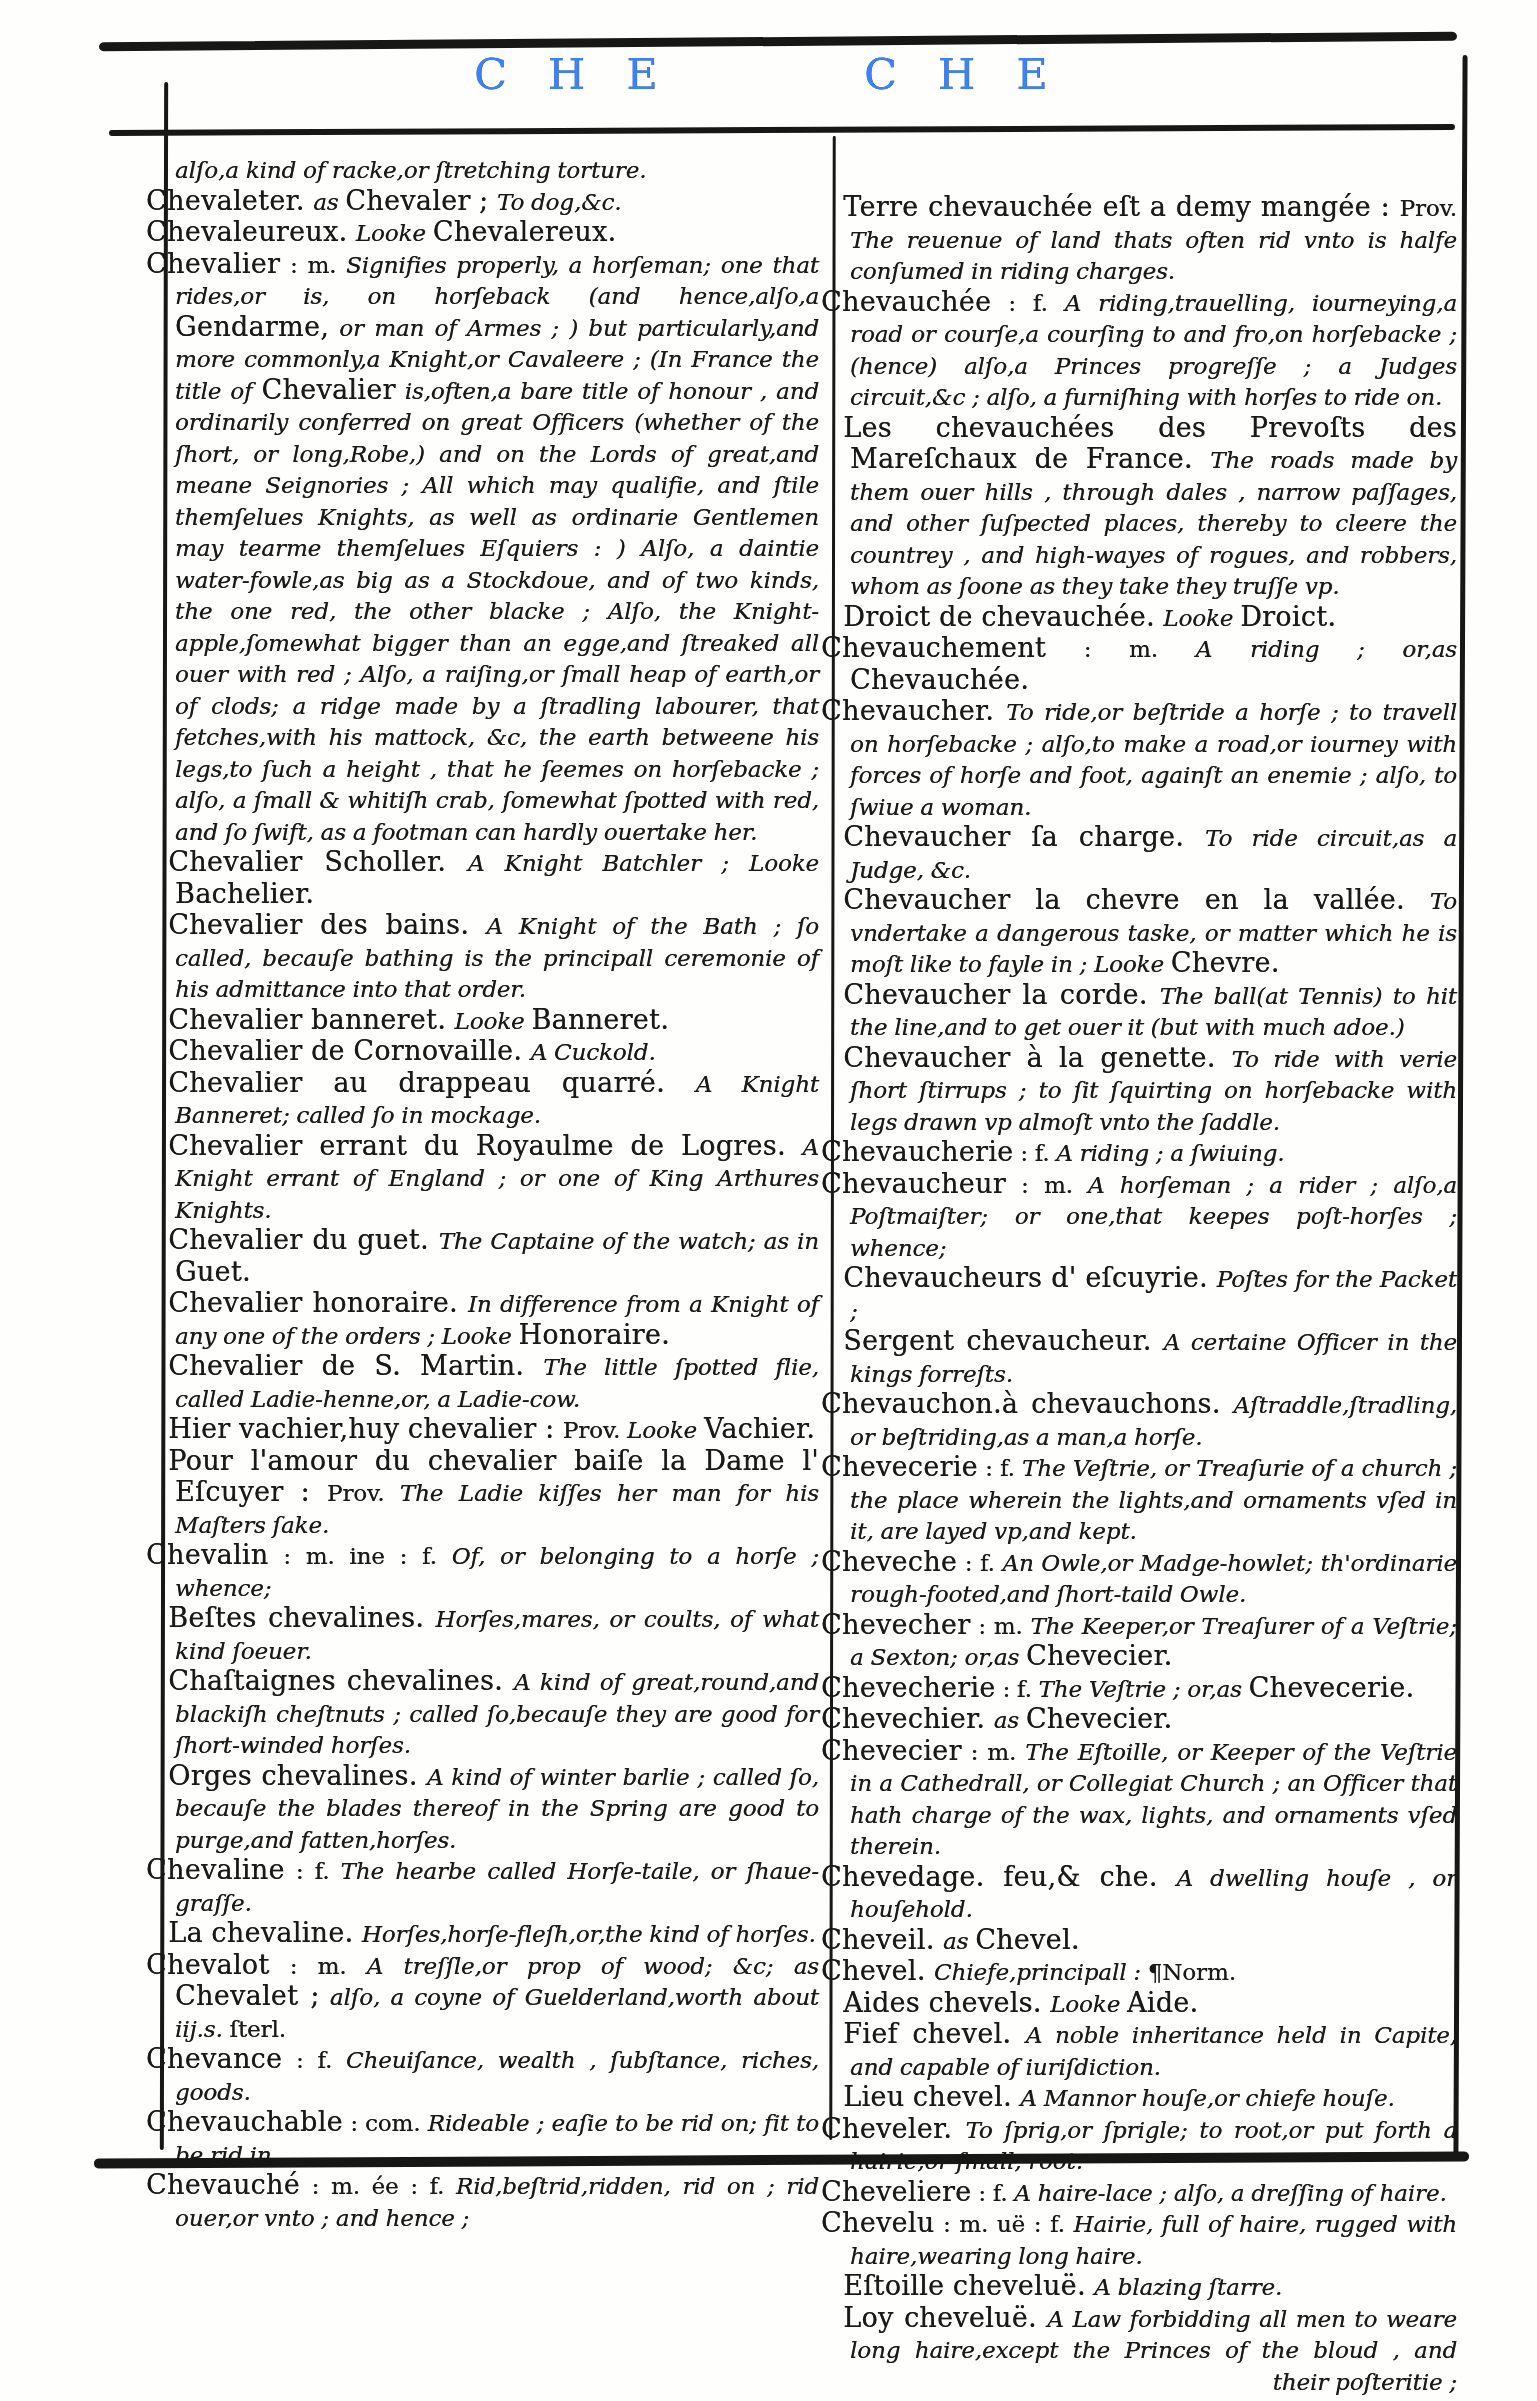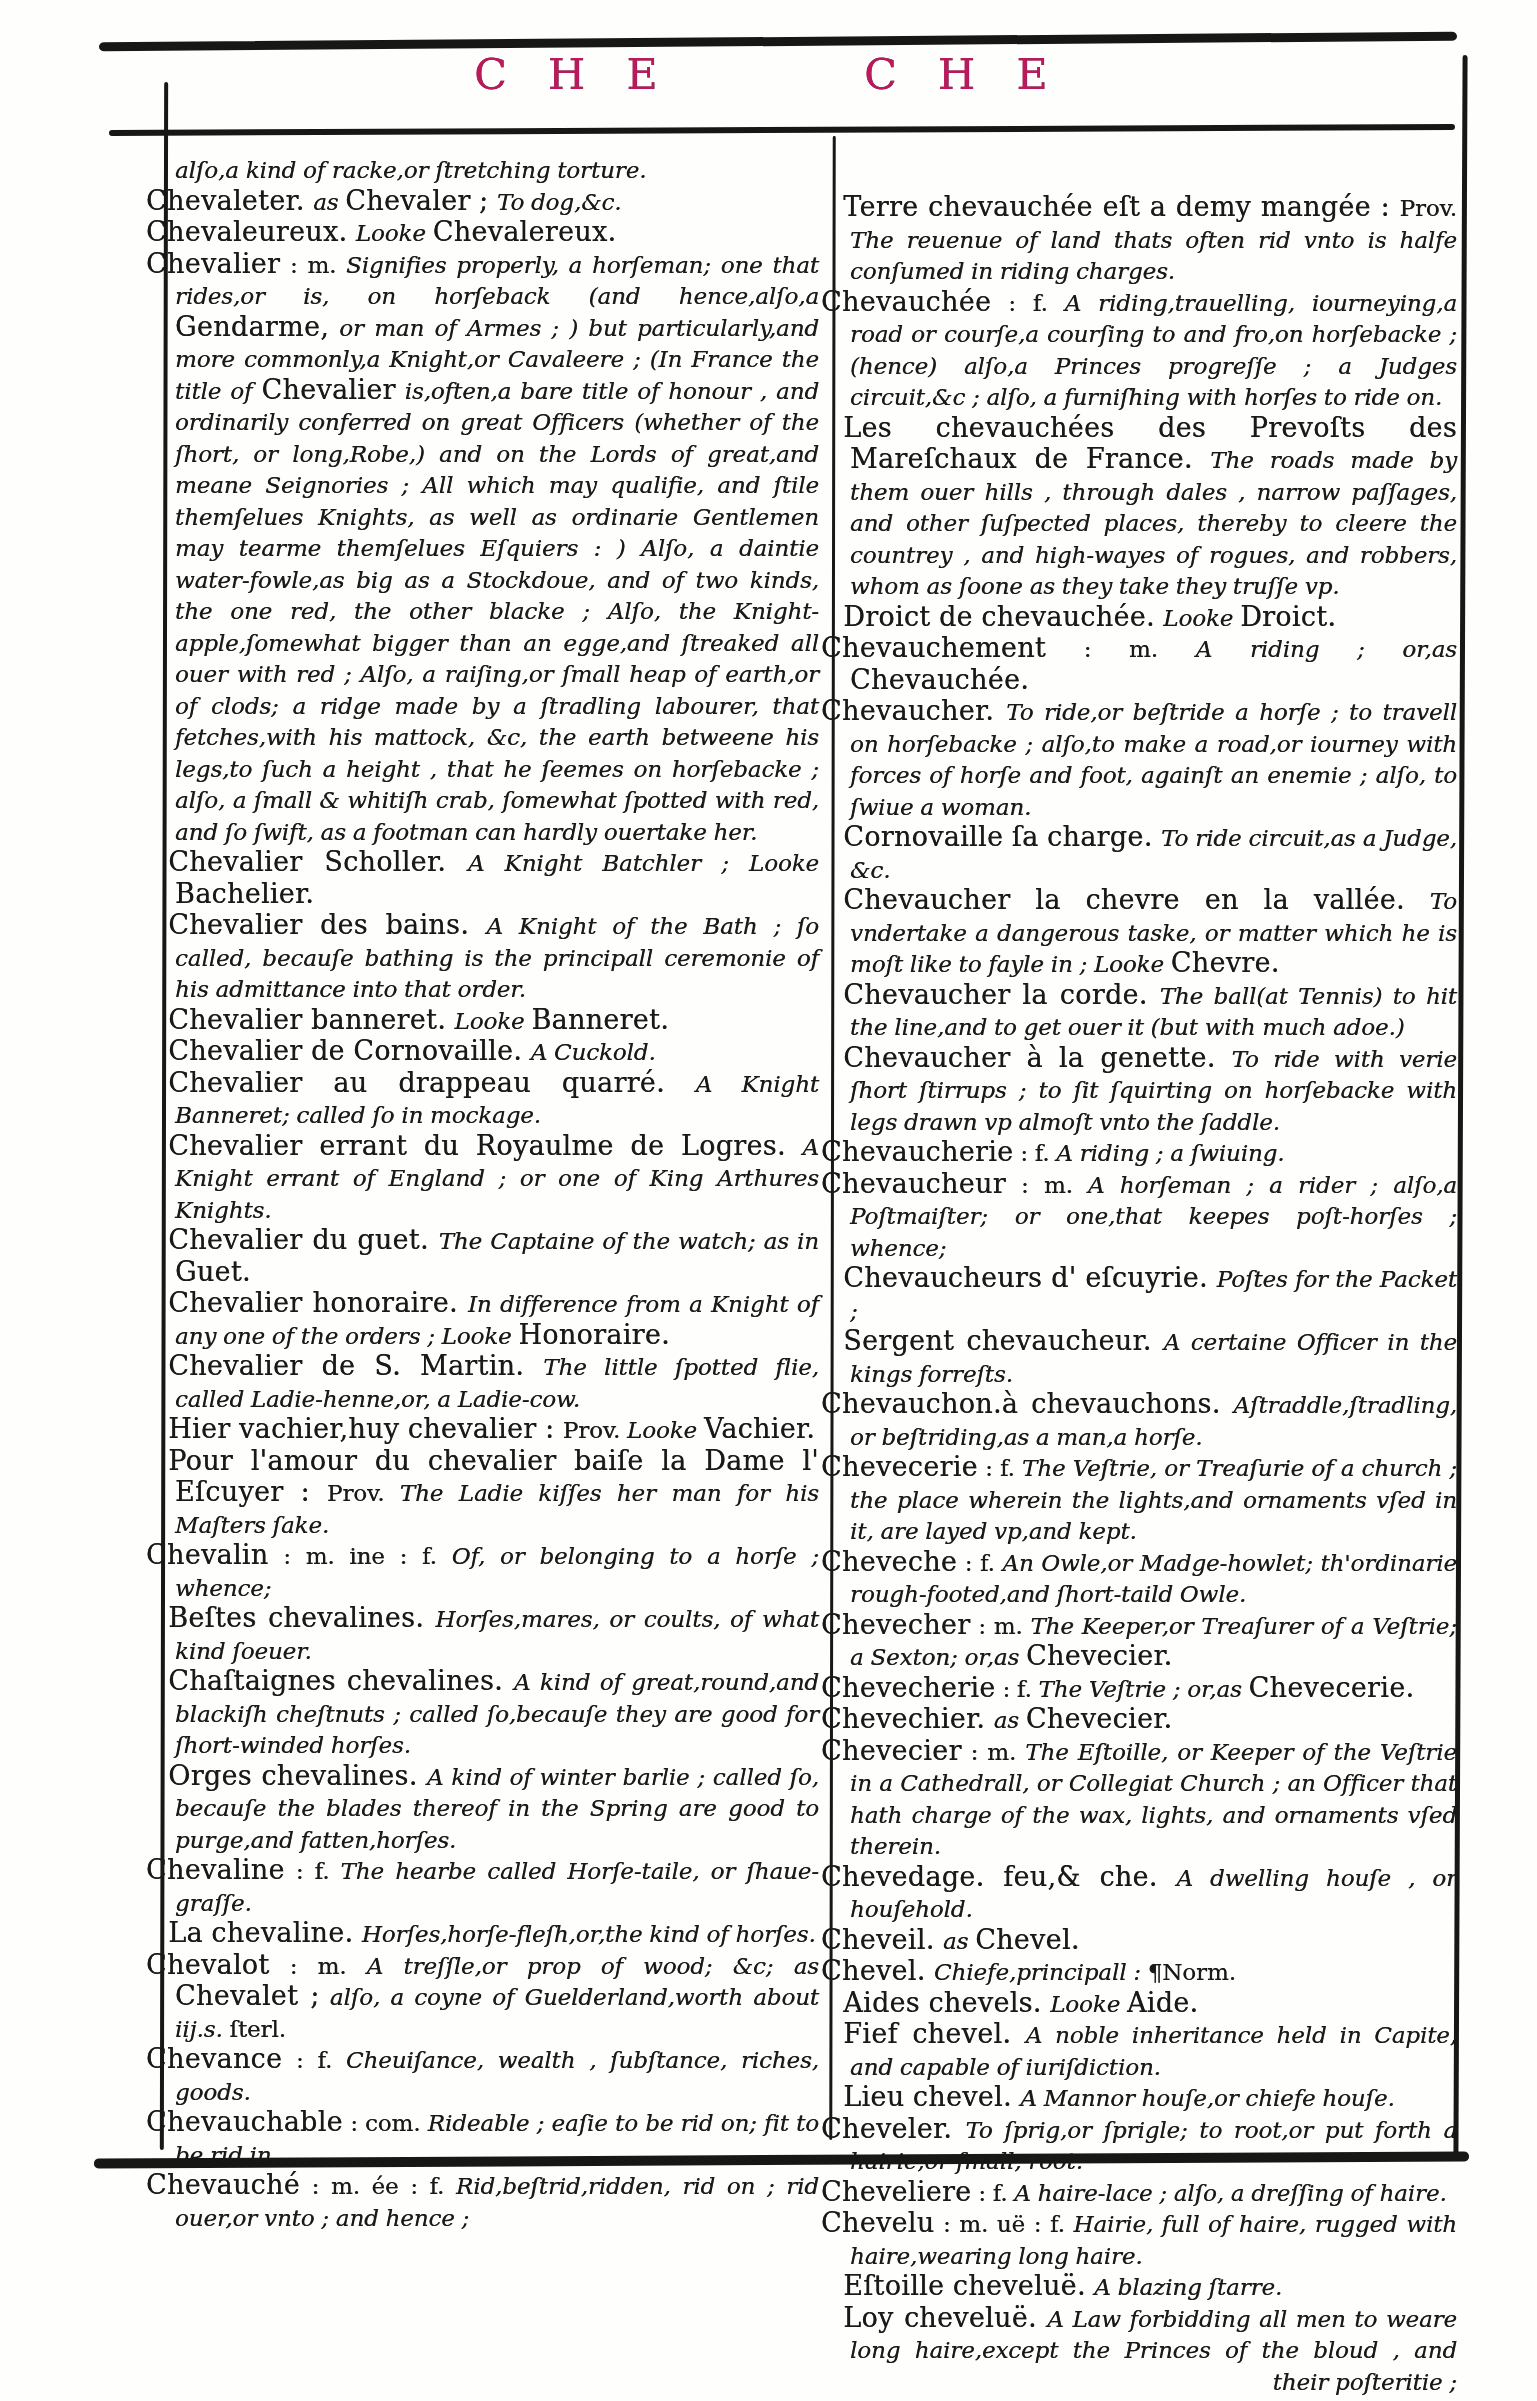--- a/index.html
+++ b/index.html
@@ -12,21 +12,21 @@
   .scan{position:absolute;inset:0;text-shadow:0.3px 0.3px 0.4px rgba(25,25,22,0.8);}
   .frame-line{position:absolute;background:#171715;border-radius:3.4px;}
   .top-rule{left:99px;top:37px;width:1358px;height:9.4px;transform:rotate(-0.45deg);border-radius:5.1px/4.3px;}
   .header-rule{left:109px;top:127px;width:1346px;height:6px;transform:rotate(-0.25deg);}
   .left-border{left:162px;top:82px;width:4.3px;height:2068px;transform:rotate(0.12deg);}
   .col-divider{left:831px;top:136px;width:3.4px;height:2004px;transform:rotate(0.1deg);}
   .right-border{left:1458px;top:55px;width:5.1px;height:2101px;transform:rotate(0.25deg);}
   .bottom-rule{left:94px;top:2155px;width:1375px;height:10.2px;transform:rotate(-0.3deg);border-radius:5.1px/4.3px;}
   .running-head{
     position:absolute;top:53px;font-size:43px;line-height:1;
-    letter-spacing:13.6px;color:#be185d;white-space:nowrap;text-align:right;
+    letter-spacing:13.6px;color:#3b82f6;white-space:nowrap;text-align:right;
   }
   .running-head.rh-left{left:474px;}
   .running-head.rh-right{left:864px;}
   .column{position:absolute;}
   .column-left{left:175px;top:155px;width:644px;}
   .column-right{left:850px;top:152px;width:607px;margin-top:41px;}
   p.entry{
     margin:0;padding:0;
     font-size:23px;line-height:31.5px;
     text-align:justify;
@@ -82,21 +82,21 @@
       <p class="entry e-main"><span class="seg-hw">Chevauchable</span><span class="seg-ro"> : com. </span><span class="seg-it">Rideable ; eaſie to be rid on; fit to be rid in.</span></p>
       <p class="entry e-main"><span class="seg-hw">Chevauché</span><span class="seg-ro"> : m. ée : f. </span><span class="seg-it">Rid,beſtrid,ridden, rid on ; rid ouer,or vnto ; and hence ;</span></p>
     </div>
   <div class="column column-right">
       <p class="entry e-sub"><span class="seg-hw">Terre chevauchée eſt a demy mangée : </span><span class="seg-ro">Prov. </span><span class="seg-it">The reuenue of land thats often rid vnto is halfe conſumed in riding charges.</span></p>
       <p class="entry e-main"><span class="seg-hw">Chevauchée</span><span class="seg-ro"> : f. </span><span class="seg-it">A riding,trauelling, iourneying,a road or courſe,a courſing to and fro,on horſebacke ; (hence) alſo,a Princes progreſſe ; a Judges circuit,&amp;c ; alſo, a furniſhing with horſes to ride on.</span></p>
       <p class="entry e-sub"><span class="seg-hw">Les chevauchées des Prevoſts des Mareſchaux de France. </span><span class="seg-it">The roads made by them ouer hills , through dales , narrow paſſages, and other ſuſpected places, thereby to cleere the countrey , and high-wayes of rogues, and robbers, whom as ſoone as they take they truſſe vp.</span></p>
       <p class="entry e-sub"><span class="seg-hw">Droict de chevauchée. </span><span class="seg-it">Looke </span><span class="seg-hw">Droict.</span></p>
       <p class="entry e-main"><span class="seg-hw">Chevauchement</span><span class="seg-ro"> : m. </span><span class="seg-it">A riding ; or,as </span><span class="seg-hw">Chevauchée.</span></p>
       <p class="entry e-main"><span class="seg-hw">Chevaucher. </span><span class="seg-it">To ride,or beſtride a horſe ; to travell on horſebacke ; alſo,to make a road,or iourney with forces of horſe and foot, againſt an enemie ; alſo, to ſwiue a woman.</span></p>
-      <p class="entry e-sub"><span class="seg-hw">Cornovaille ſa charge. </span><span class="seg-it">To ride circuit,as a Judge, &amp;c.</span></p>
+      <p class="entry e-sub"><span class="seg-hw">Chevaucher ſa charge. </span><span class="seg-it">To ride circuit,as a Judge, &amp;c.</span></p>
       <p class="entry e-sub"><span class="seg-hw">Chevaucher la chevre en la vallée. </span><span class="seg-it">To vndertake a dangerous taske, or matter which he is moſt like to fayle in ; Looke </span><span class="seg-hw">Chevre.</span></p>
       <p class="entry e-sub"><span class="seg-hw">Chevaucher la corde. </span><span class="seg-it">The ball(at Tennis) to hit the line,and to get ouer it (but with much adoe.)</span></p>
       <p class="entry e-sub"><span class="seg-hw">Chevaucher à la genette. </span><span class="seg-it">To ride with verie ſhort ſtirrups ; to ſit ſquirting on horſebacke with legs drawn vp almoſt vnto the ſaddle.</span></p>
       <p class="entry e-main"><span class="seg-hw">Chevaucherie</span><span class="seg-ro"> : f. </span><span class="seg-it">A riding ; a ſwiuing.</span></p>
       <p class="entry e-main"><span class="seg-hw">Chevaucheur</span><span class="seg-ro"> : m. </span><span class="seg-it">A horſeman ; a rider ; alſo,a Poſtmaiſter; or one,that keepes poſt-horſes ; whence;</span></p>
       <p class="entry e-sub"><span class="seg-hw">Chevaucheurs d' eſcuyrie. </span><span class="seg-it">Poſtes for the Packet ;</span></p>
       <p class="entry e-sub"><span class="seg-hw">Sergent chevaucheur. </span><span class="seg-it">A certaine Officer in the kings forreſts.</span></p>
       <p class="entry e-main"><span class="seg-hw">Chevauchon.à chevauchons. </span><span class="seg-it">Aſtraddle,ſtradling, or beſtriding,as a man,a horſe.</span></p>
       <p class="entry e-main"><span class="seg-hw">Chevecerie</span><span class="seg-ro"> : f. </span><span class="seg-it">The Veſtrie, or Treaſurie of a church ; the place wherein the lights,and ornaments vſed in it, are layed vp,and kept.</span></p>
       <p class="entry e-main"><span class="seg-hw">Cheveche</span><span class="seg-ro"> : f. </span><span class="seg-it">An Owle,or Madge-howlet; th'ordinarie rough-footed,and ſhort-taild Owle.</span></p>

